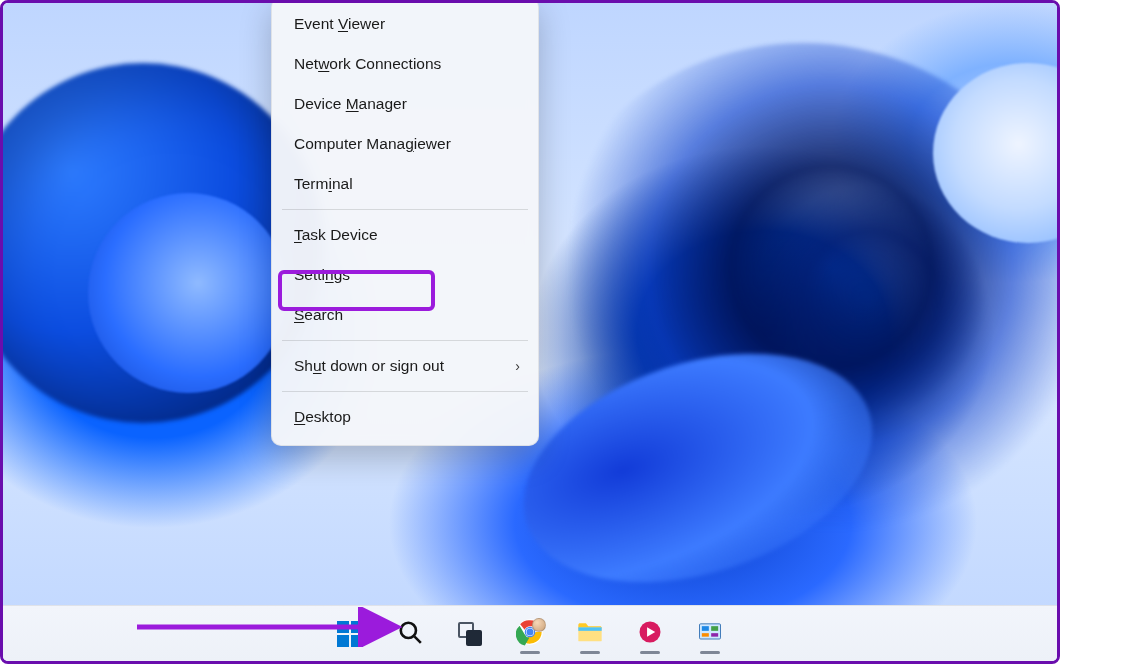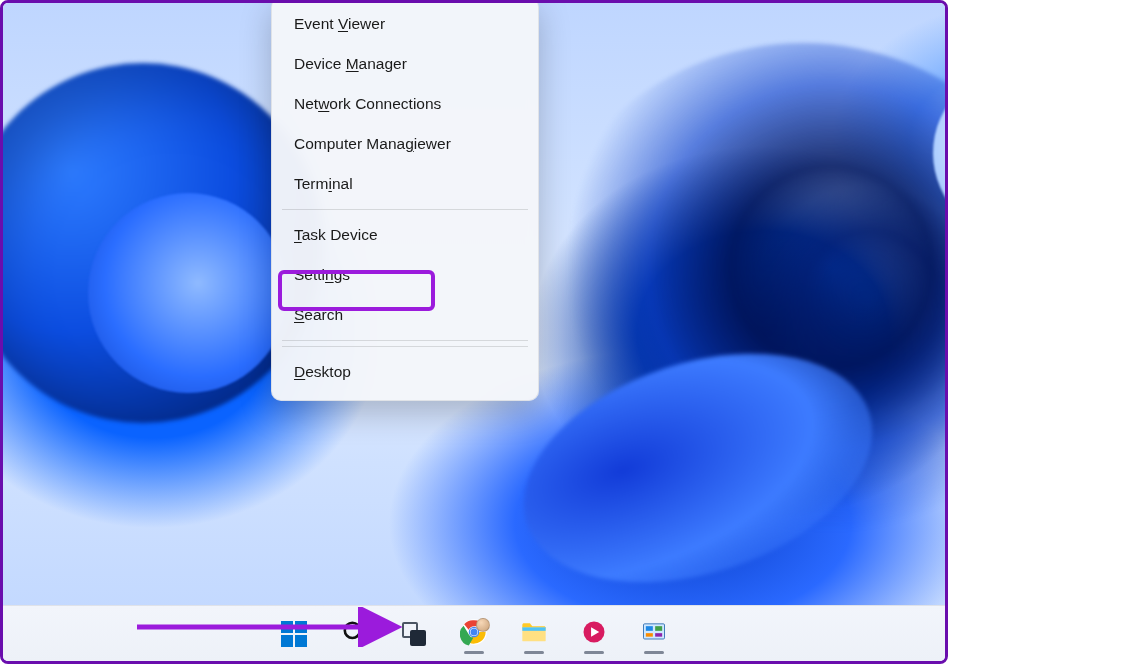--- a/index.html
+++ b/index.html
@@ -1,20 +1,20 @@
 <!DOCTYPE html>
 <html><head>
 <meta charset="utf-8">
 <style>
   * { box-sizing: border-box; margin: 0; padding: 0; }
   html, body { width: 1132px; height: 664px; overflow: hidden; font-family: "Segoe UI", Arial, sans-serif; }
 
   .frame {
     position: relative;
-    width: 948px;
+    width: 1060px;
     height: 664px;
     border: 3px solid #6a0dad;
     border-radius: 8px;
     overflow: hidden;
   }
 
   
   .desktop {
     position: absolute;
     inset: 0;
@@ -151,29 +151,30 @@
   <div class="desktop">
     <div class="swirl s1"></div>
     <div class="swirl s2"></div>
     <div class="swirl s3"></div>
     <div class="swirl s4"></div>
     <div class="swirl s5"></div>
   </div>
 
   <div class="ctx-menu" id="ctx">
       <div class="ctx-item"><span>Event </span><span class="ctx-u">V</span><span>iewer</span></div>
+      <div class="ctx-item"><span>Net</span><span class="ctx-u">w</span><span>ork Connections</span></div>
       <div class="ctx-item"><span>Device </span><span class="ctx-u">M</span><span>anager</span></div>
-      <div class="ctx-item"><span>Net</span><span class="ctx-u">w</span><span>ork Connections</span></div>
       <div class="ctx-item"><span>Computer Mana</span><span class="ctx-u">g</span><span>iewer</span></div>
       <div class="ctx-item"><span>Term</span><span class="ctx-u">i</span><span>nal</span></div>
       <div class="ctx-sep"></div>
       <div class="ctx-item"><span></span><span class="ctx-u">T</span><span>ask Device</span></div>
       <div class="ctx-item"><span>Setti</span><span class="ctx-u">n</span><span>gs</span></div>
       <div class="ctx-item"><span></span><span class="ctx-u">S</span><span>earch</span></div>
       <div class="ctx-sep"></div>
+      <div class="ctx-item"><span>Sh</span><span class="ctx-u">u</span><span>t down or sign out</span><span class="chev">›</span></div>
       <div class="ctx-sep"></div>
       <div class="ctx-item"><span></span><span class="ctx-u">D</span><span>esktop</span></div>
     </div>
 
   <div class="highlight-box highlight-terminal-admin"></div>
 
   <div class="taskbar">
 
     <div class="tb-item">
       <span>

